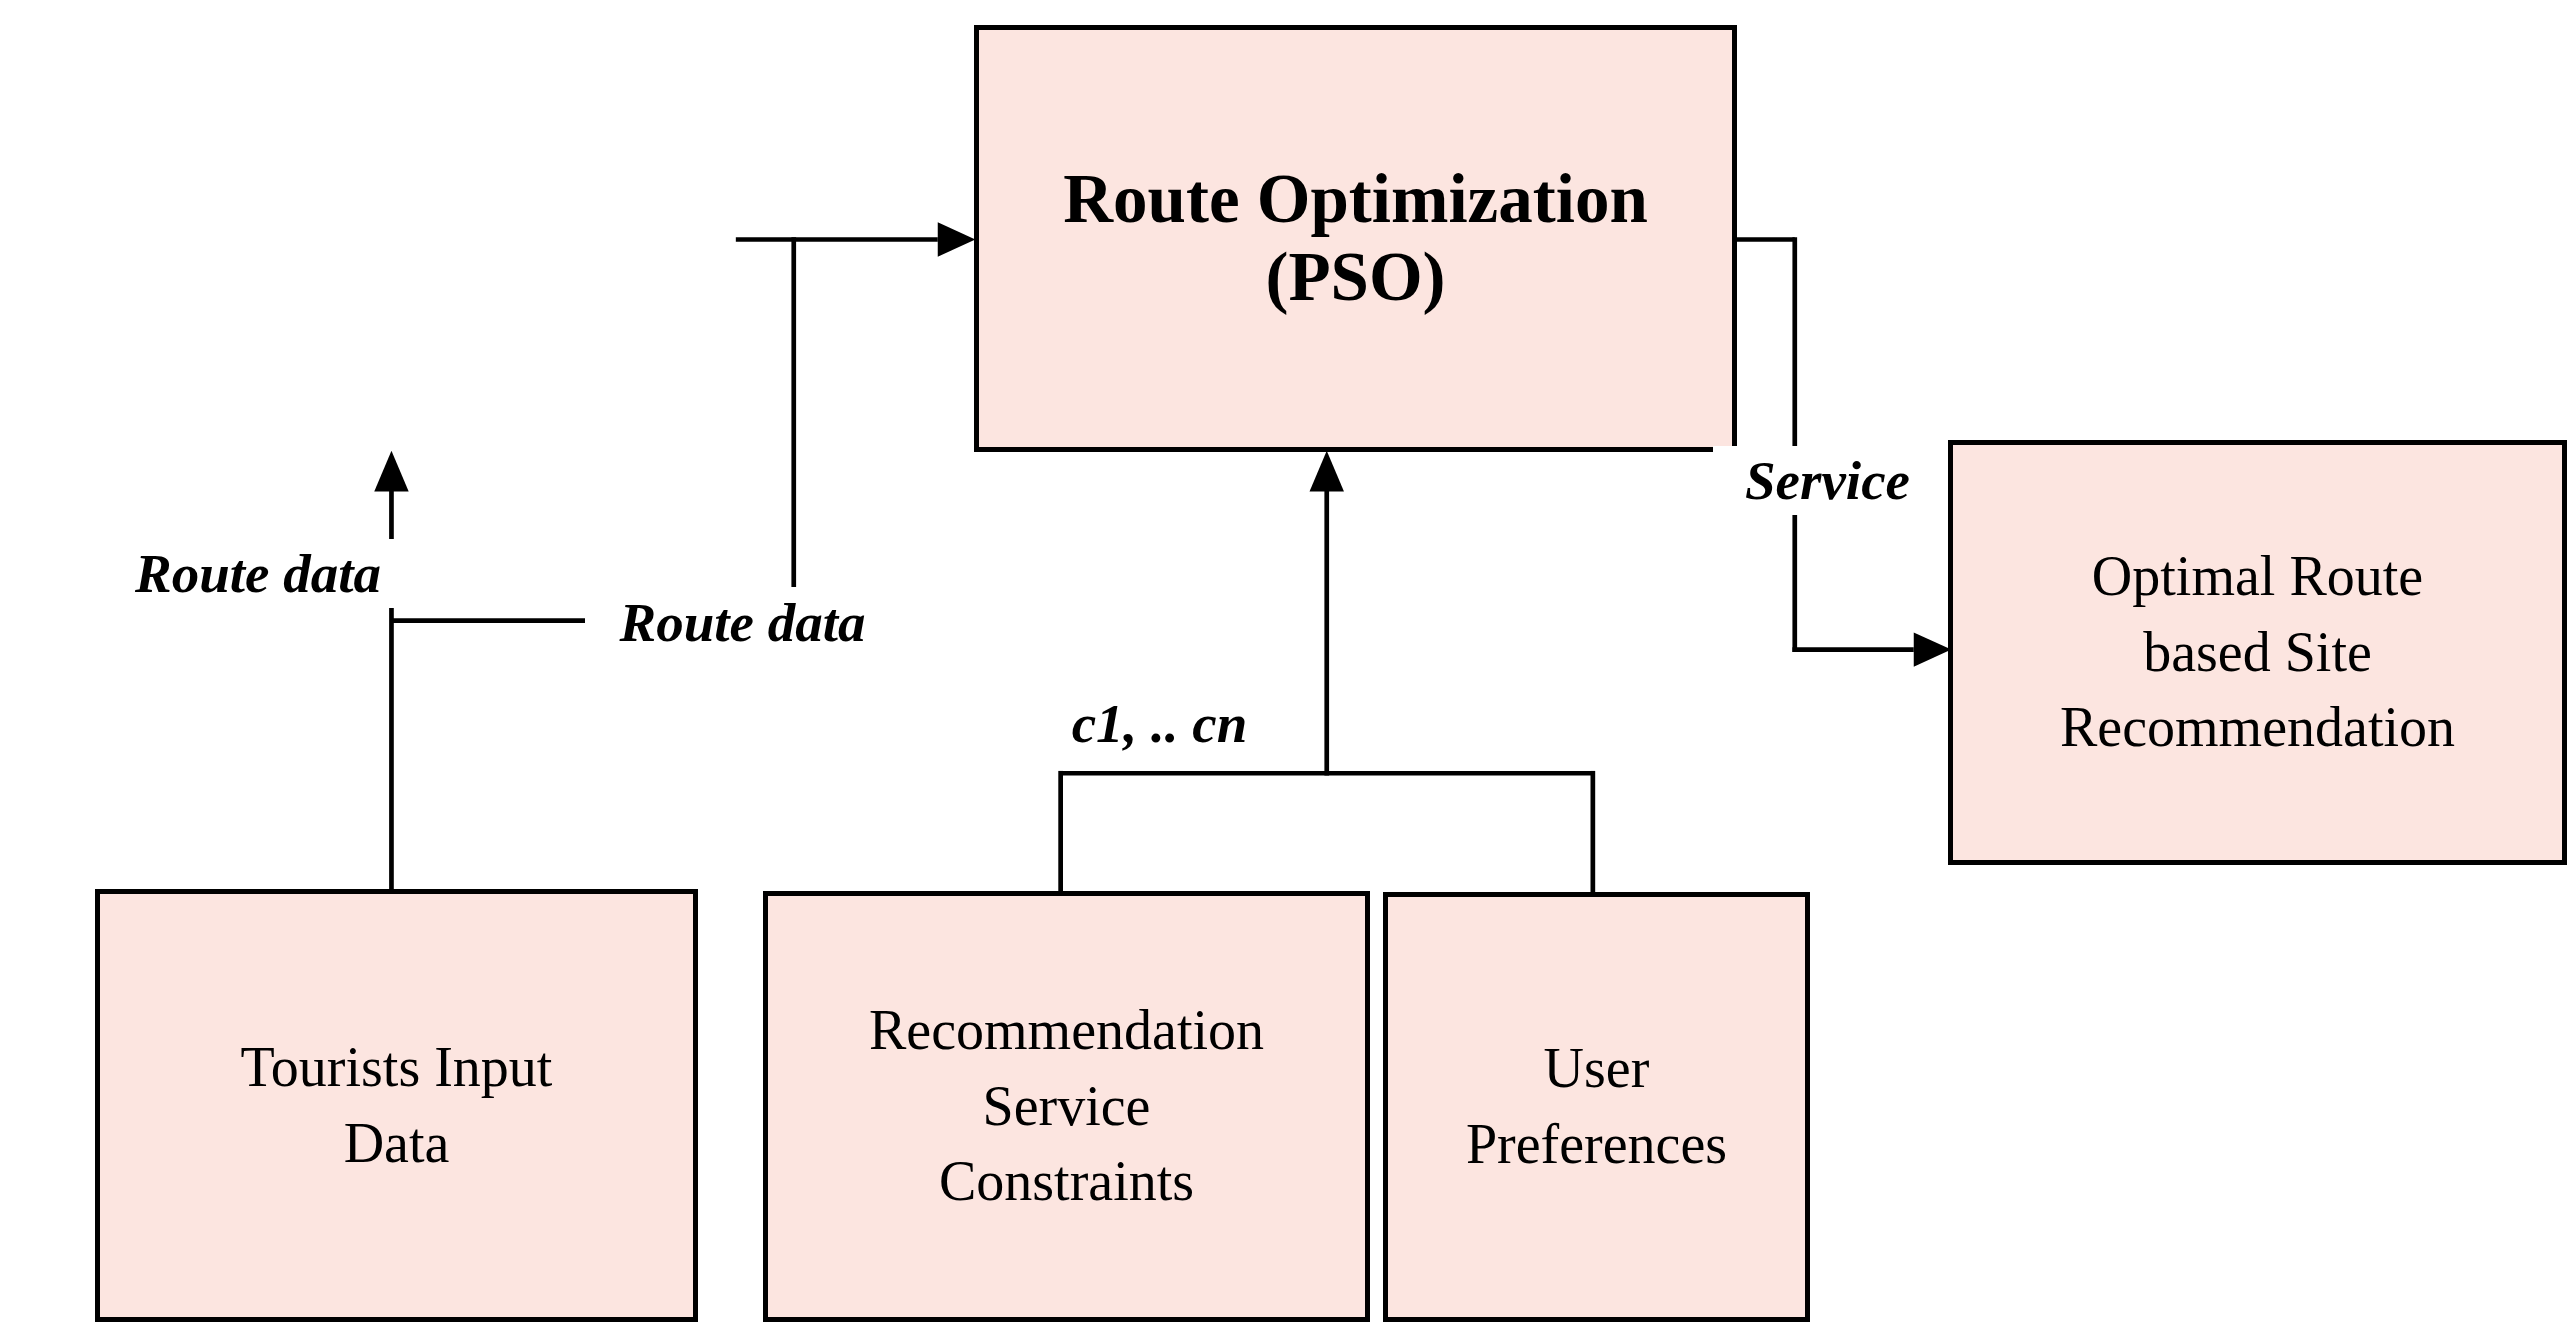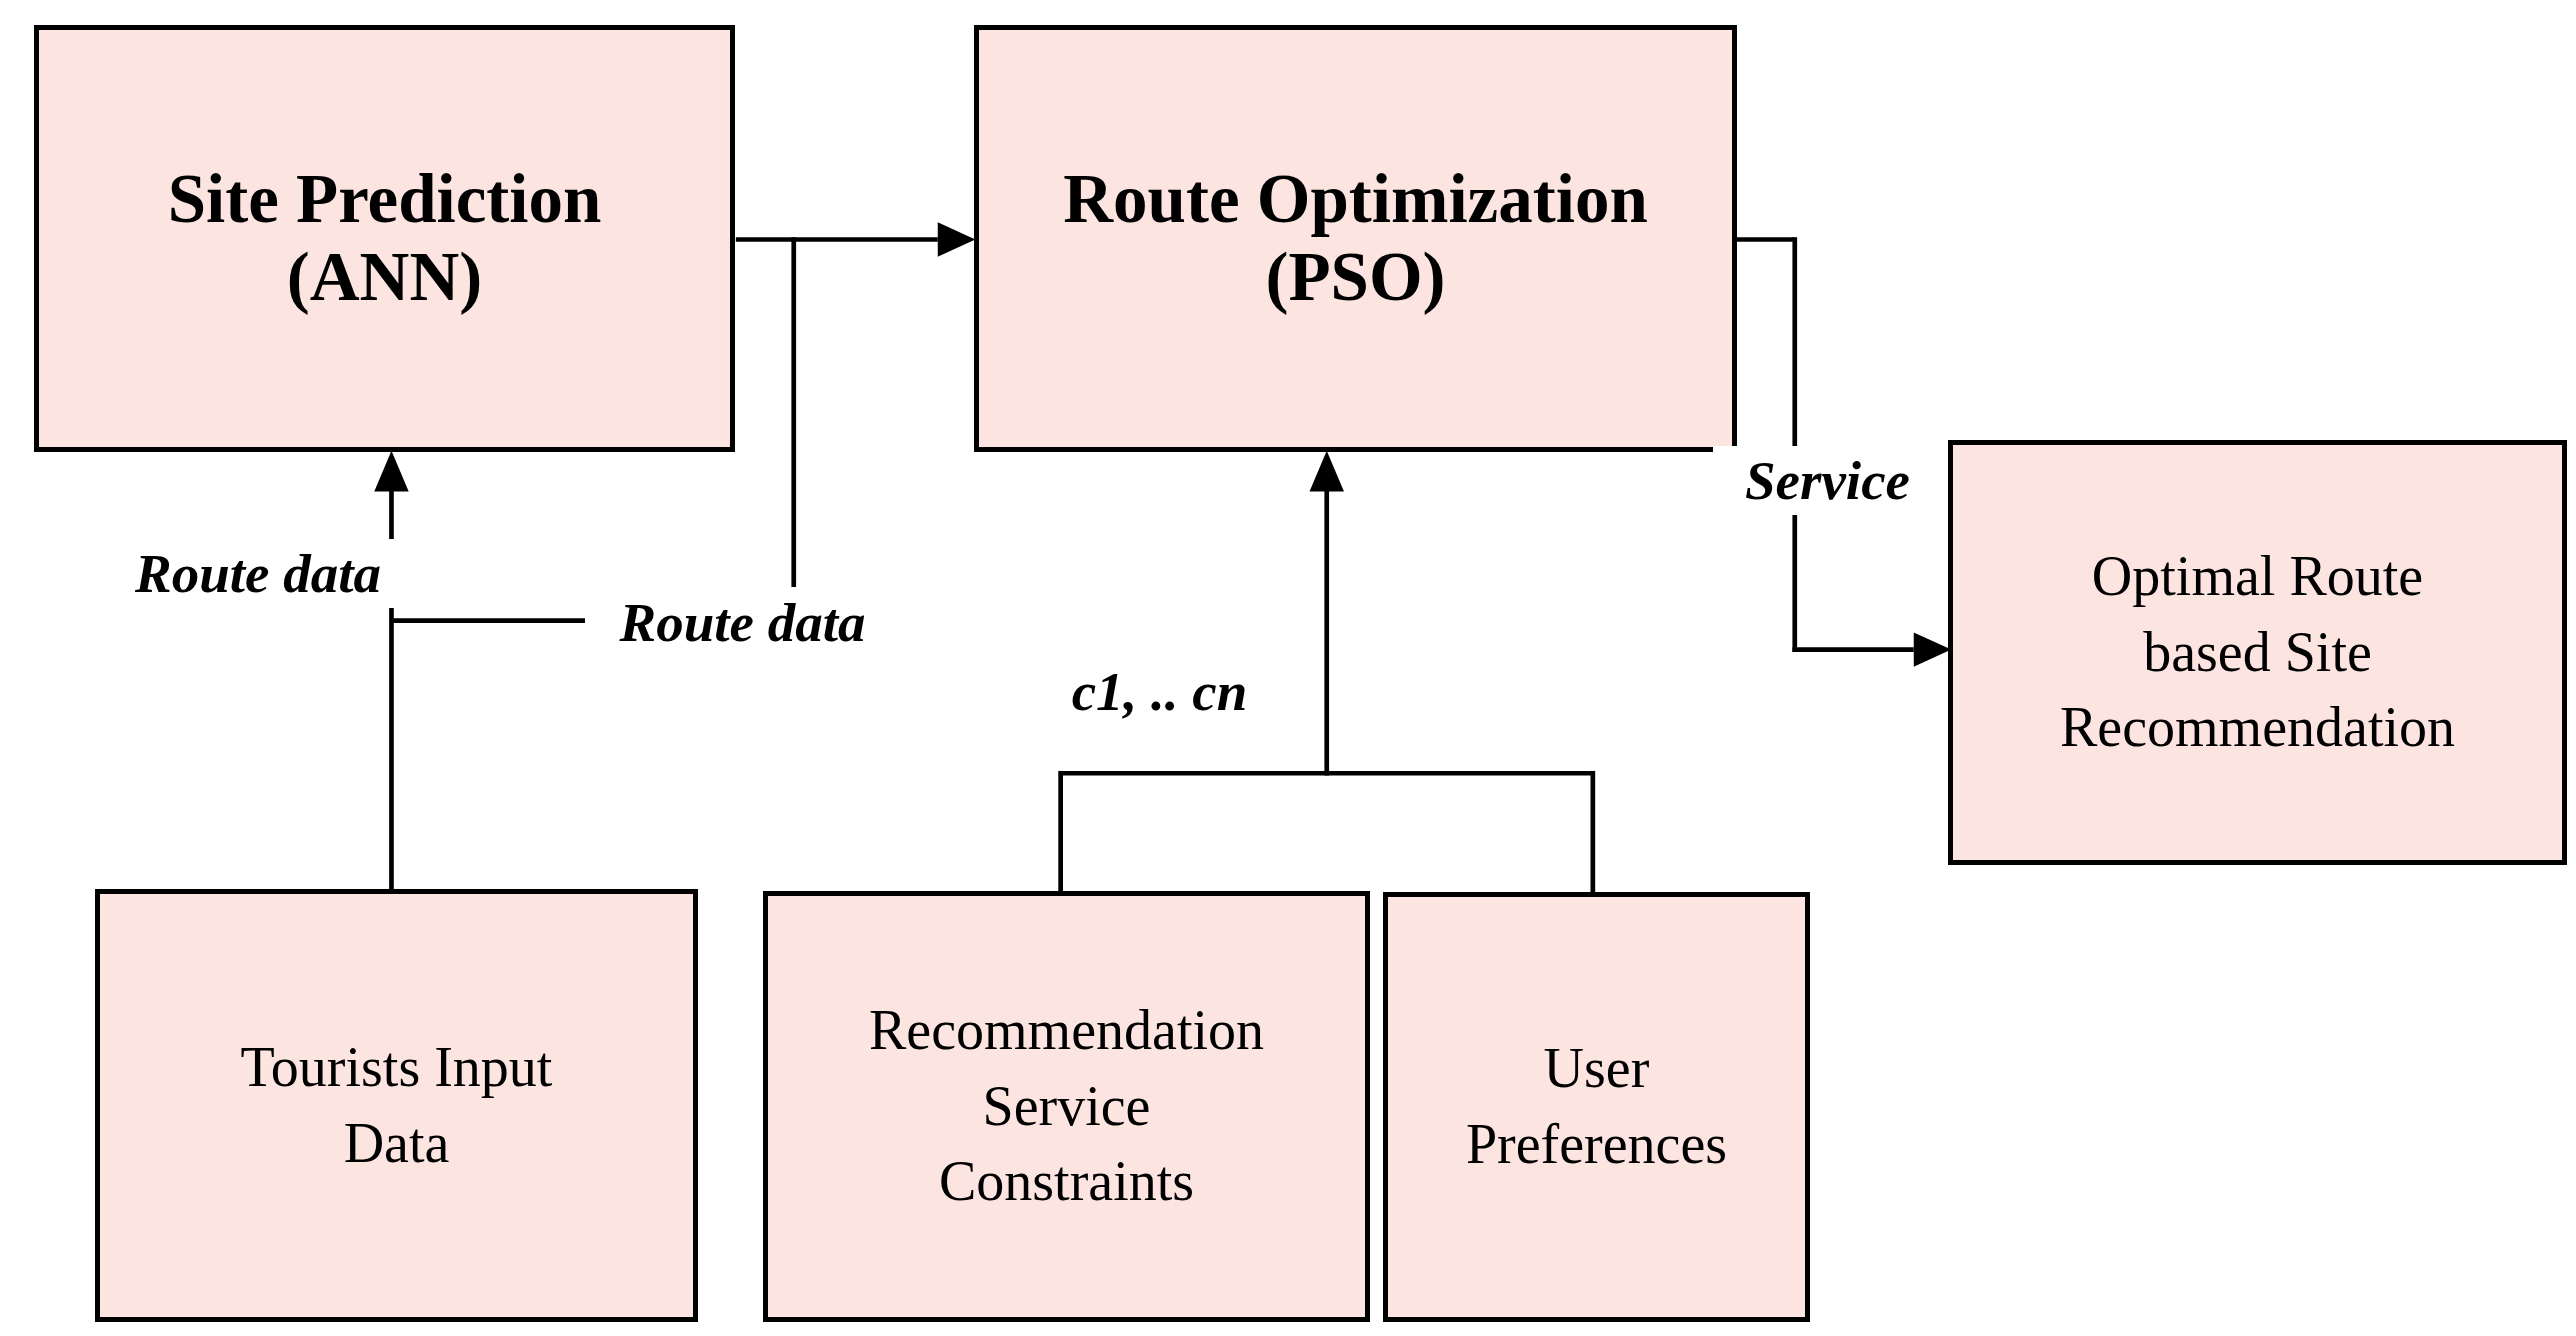--- a/index.html
+++ b/index.html
@@ -73,27 +73,25 @@
     <line x1="1355" y1="985" x2="1355" y2="1142"></line>
     <line x1="2035" y1="985" x2="2035" y2="1144"></line>
     <line x1="1695" y1="991" x2="1695" y2="624"></line>
     <polygon points="1673,628 1717,628 1695,576"></polygon>
   </svg>
 
   <div class="edge-label" style="left:100px;top:539px;width:316px;height:69px;">Route data</div>
 
   <div class="edge-label" style="left:585px;top:587px;width:315px;height:70px;">Route data</div>
 
-  <div class="edge-label" style="left:1061px;top:660px;width:197px;height:63px;">c1, .. cn</div>
+  <div class="edge-label" style="left:1061px;top:692px;width:197px;height:63px;">c1, .. cn</div>
 
 
   <div class="edge-label" style="left:1713px;top:446px;width:229px;height:69px;">Service</div>
 
-  <div class="node title" style="left:34px;top:25px;width:701px;height:427px;">Site Prediction
-(ANN)</div>
 
   <div class="node title" style="left:974px;top:25px;width:763px;height:427px;">Route Optimization
 (PSO)</div>
 
   <div class="node plain" style="left:1948px;top:440px;width:619px;height:425px;">Optimal Route
 based Site
 Recommendation</div>
 
   <div class="node plain" style="left:95px;top:889px;width:603px;height:433px;">Tourists Input
 Data</div>

